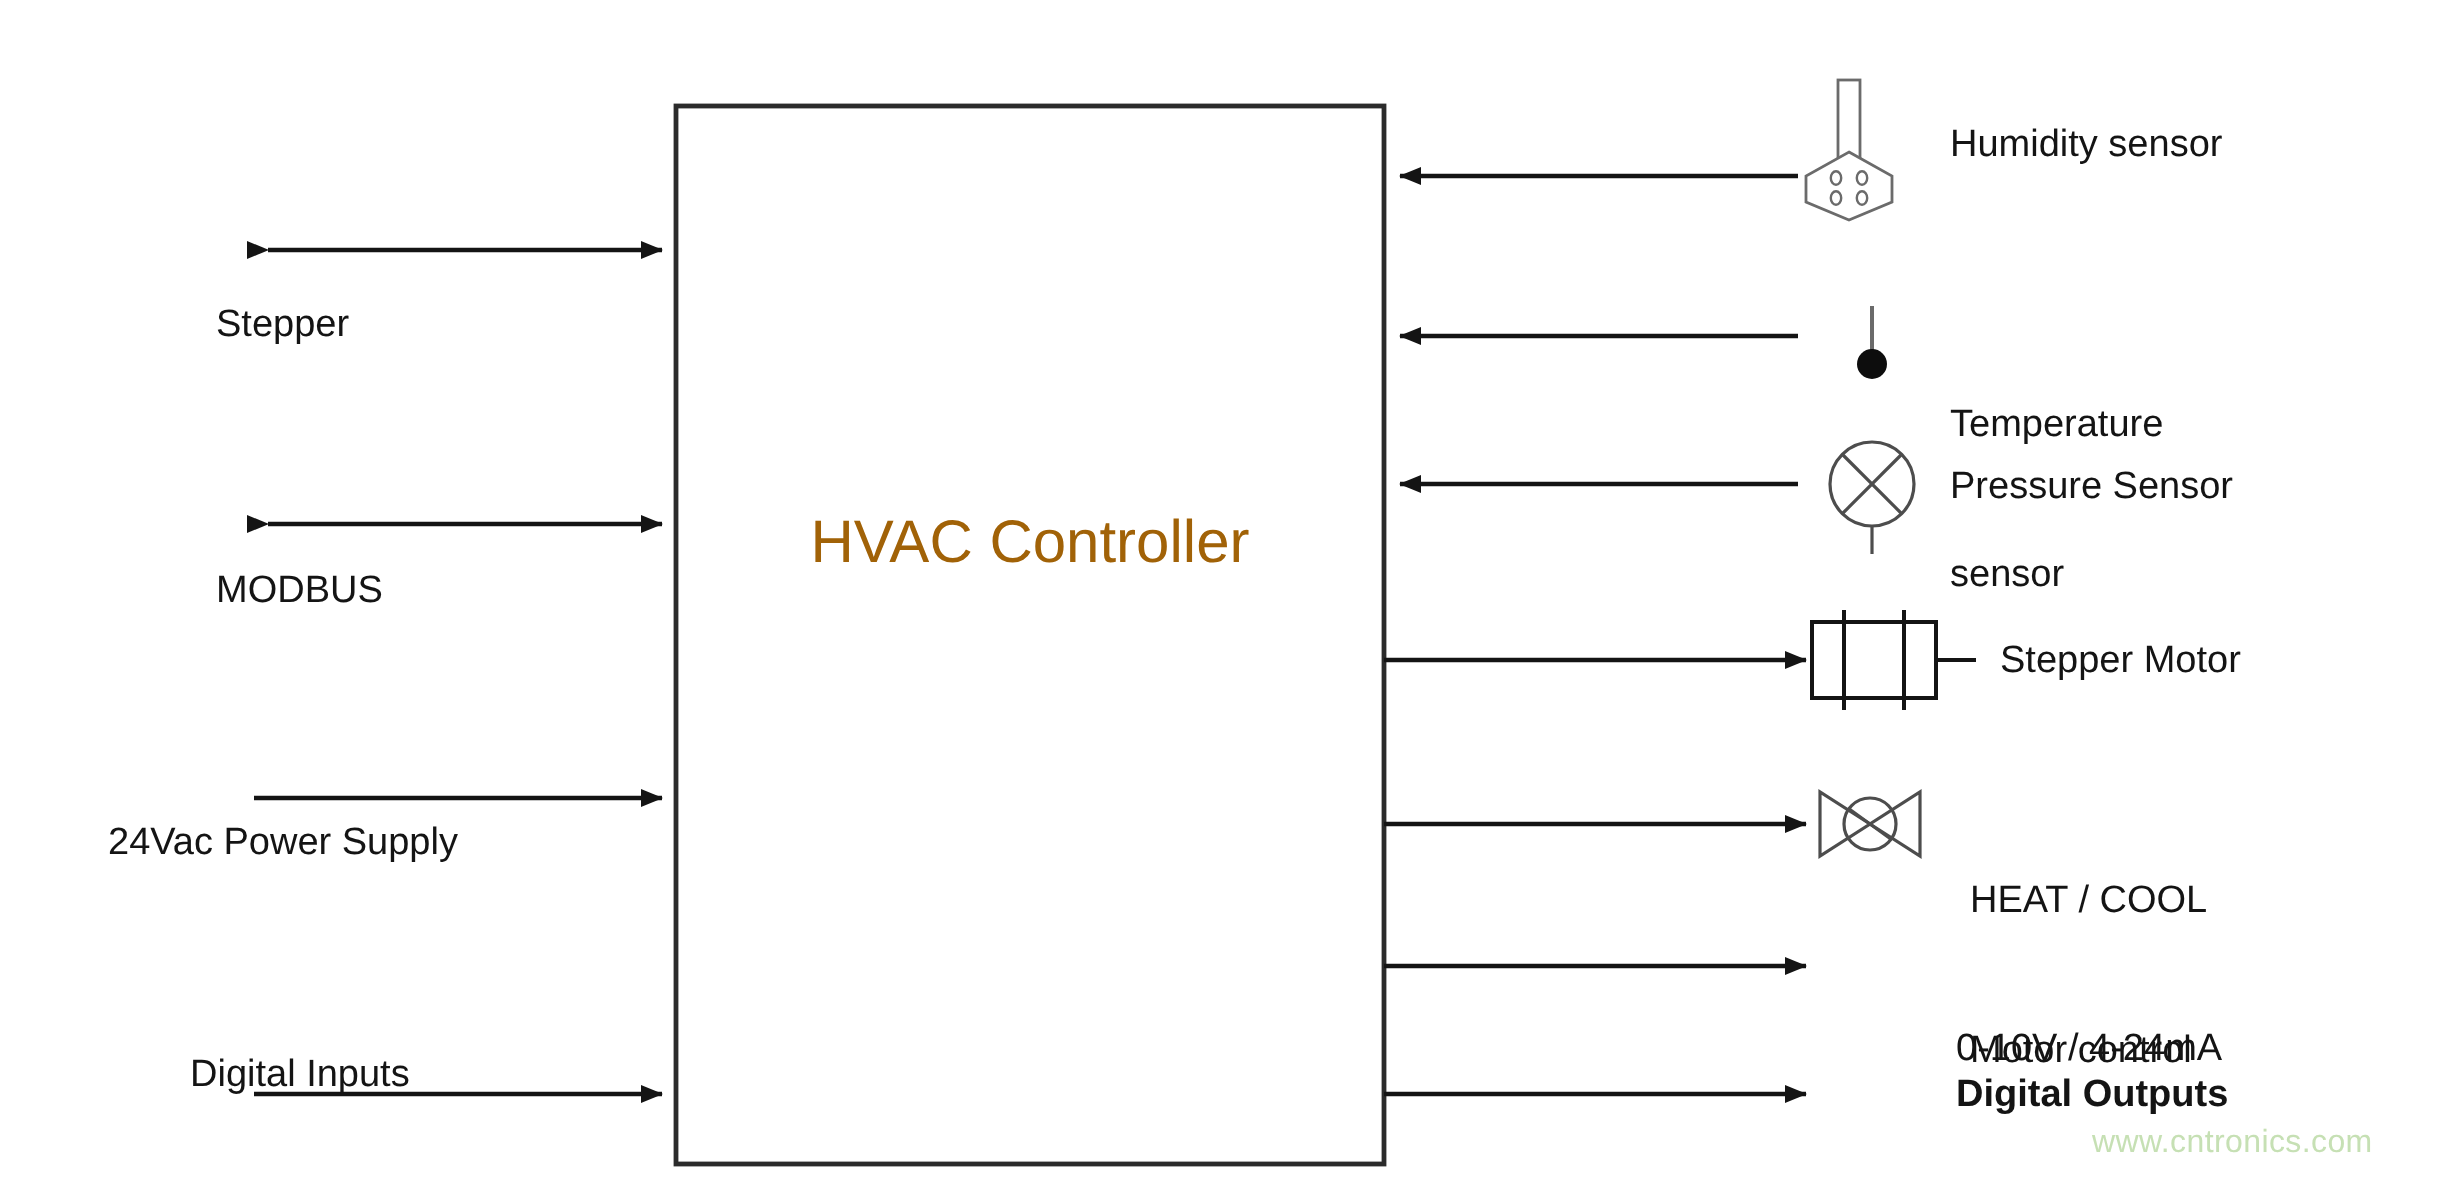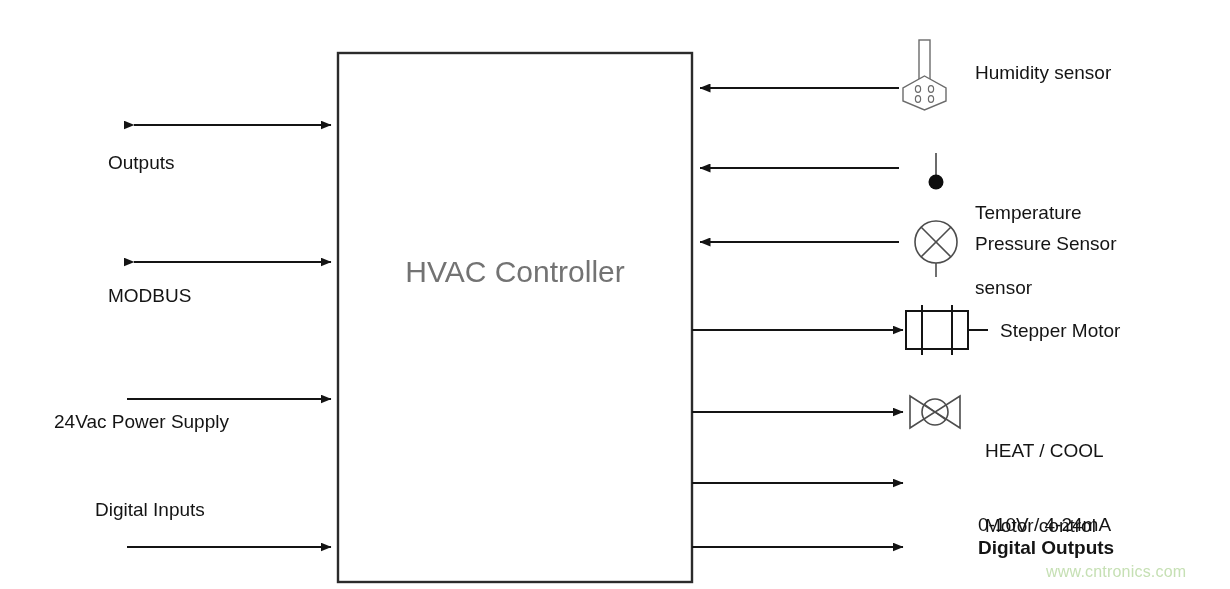--- a/index.html
+++ b/index.html
@@ -41,21 +41,21 @@
     text-align: left;
   }
   #controller-title {
     position: absolute;
     left: 338px;
     top: 252px;
     width: 354px;
     text-align: center;
     font-size: 30px;
     line-height: 40px;
-    color: #737373;
+    color: #a16207;
     font-family: "Liberation Sans", sans-serif;
     white-space: pre;
   }
   #watermark {
     position: absolute;
     left: 1046px;
     top: 562px;
     font-size: 16px;
     line-height: 20px;
     color: #c6e0b4;
@@ -156,27 +156,27 @@
     <g>
       <polygon points="910,396 910,428 935,412" fill="#ffffff" stroke="#4d4d4d" stroke-width="1.6"></polygon>
       <polygon points="960,396 960,428 935,412" fill="#ffffff" stroke="#4d4d4d" stroke-width="1.6"></polygon>
       <circle cx="935" cy="412" r="13" fill="none" stroke="#4d4d4d" stroke-width="1.6"></circle>
       <line x1="924" y1="404" x2="946" y2="420" stroke="#4d4d4d" stroke-width="1.4"></line>
     </g>
   </svg>
 
   <div id="controller-title">HVAC Controller</div>
 
-  <div class="lbl lbl-left" style="left:108px; top:150px; width:200px;">Outputs</div>
+  <div class="lbl lbl-left" style="left:108px; top:150px; width:200px;">Stepper</div>
 
   <div class="lbl lbl-left" style="left:108px; top:283px; width:200px;">MODBUS</div>
 
   <div class="lbl lbl-left" style="left:54px; top:409px; width:290px;">24Vac Power Supply</div>
 
-  <div class="lbl lbl-left" style="left:95px; top:497px; width:240px;">Digital Inputs</div>
+  <div class="lbl lbl-left" style="left:95px; top:525px; width:240px;">Digital Inputs</div>
 
   <div class="lbl lbl-left" style="left:975px; top:60px; width:230px;">Humidity sensor</div>
 
   <div class="lbl lbl-center" style="left:975px; top:150px; width:190px;">
     <div>Temperature</div>
     <div>sensor</div>
   </div>
 
   <div class="lbl lbl-left" style="left:1000px; top:318px; width:230px;">Stepper Motor</div>
 

